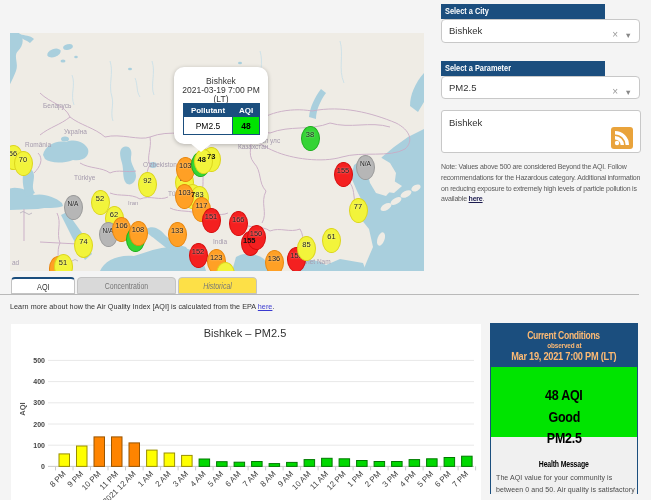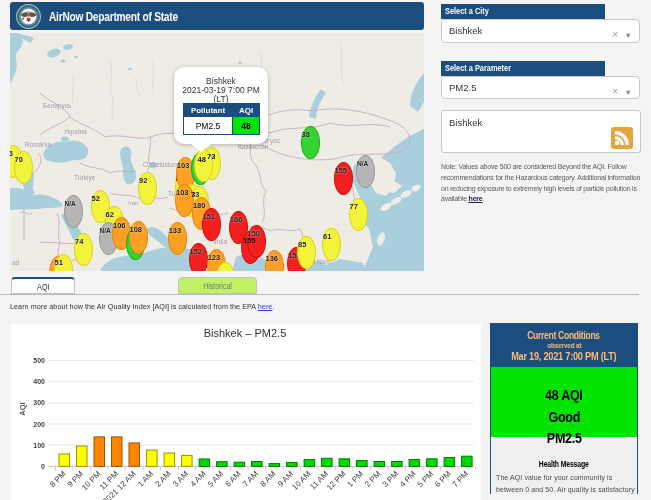--- a/index.html
+++ b/index.html
@@ -8,21 +8,21 @@
 .abs { position:absolute; }
 
 
 #hdr { left:10px; top:2px; width:414px; height:28px; background:#1b4e7e; border-radius:3px; }
 #hdr .title { position:absolute; left:39px; top:8px; color:#fff; font-size:12px; font-weight:bold; letter-spacing:-0.3px; }
 
 
 #map { left:10px; top:33px; width:414px; height:238px; background:#ebe7e0; overflow:hidden; }
 
 
-.mk { position:absolute; width:19px; height:33px; border-radius:50%; font-weight:bold; font-size:7.5px; line-height:16.5px; color:#222; text-shadow:0 0 2px rgba(255,255,255,0.75); }
+.mk { position:absolute; width:19px; height:25px; border-radius:50%; text-align:center; font-weight:normal; font-size:7.5px; line-height:16.5px; color:#222; text-shadow:0 0 2px rgba(255,255,255,0.75); }
 .mkY { background:#f2f43b; border:1.5px solid #dcd51c; }
 .mkO { background:#ffa025; border:1.5px solid #e8860e; }
 .mkG { background:#35d435; border:1.5px solid #1cae1c; }
 .mkR { background:#f42020; border:1.5px solid #d50c0c; }
 .mkN { background:#b6b6b6; border:1.5px solid #9a9a9a; font-size:6.5px; }
 .mklab { position:absolute; z-index:30; font-size:7.5px; font-weight:bold; color:#111; }
 .nl { display:inline-block; transform-origin:0 50%; white-space:nowrap; }
 .nc { display:inline-block; transform-origin:50% 50%; white-space:nowrap; }
 
 
@@ -30,21 +30,21 @@
 #popup .l1 { margin-top:10px; text-align:center; font-size:8.5px; color:#333; line-height:9px; }
 #ptable { position:absolute; left:9px; top:36px; width:77px; border-collapse:collapse; }
 #ptable th { background:#1b4e7e; color:#fff; font-size:8px; font-weight:bold; height:13px; border:1px solid #1b4e7e;margin-left:36px; }
 #ptable td { font-size:8.5px; text-align:center; height:18px; border:1px solid #1b4e7e; }
 #ptail { left:180px; top:110px; width:0; height:0; border-left:11px solid transparent; border-right:11px solid transparent; border-top:9px solid #fff; }
 
 
 .tab { position:absolute; top:277px; height:17px; font-size:8.5px; text-align:center; line-height:16px; border:1px solid #c3c3c3; border-radius:4px 4px 0 0; }
 #tab1 { left:11px; width:64px; background:#fff; border-top:2px solid #1b4e7e; color:#333; }
 #tab2 { left:77px; width:99px; background:#d9d9d9; color:#777; }
-#tab3 { left:178px; width:79px; background:#bef264; color:#777; }
+#tab3 { left:178px; width:79px; background:#fde047; color:#777;font-style:italic; }
 #tabline { left:0; top:294px; width:639px; height:1px; background:#b9b9b9; }
 #learn { left:10px; top:302px; font-size:8px; color:#333; letter-spacing:0.05px; }
 #learn a { color:#3a3ad0; }
 
 
 #chart { left:11px; top:324px; width:470px; height:179px; background:#fff; }
 
 
 .sbhdr { left:441px; width:164px; height:15px; background:#1b4e7e; color:#fff; font-weight:bold; font-size:9px; line-height:15px; padding-left:4px; }
 .sbbox { left:441px; width:199px; background:#fff; border:1px solid #c8c8c8; border-radius:4px; font-size:9.5px; color:#333; }
@@ -61,34 +61,20 @@
 #cc .hd .b { font-size:8px; font-weight:bold; letter-spacing:-0.2px; }
 #cc .hd .c { font-size:10.5px; font-weight:bold; letter-spacing:-0.3px; }
 #cc .grn { background:#00e400; color:#000; text-align:center; height:70px; font-size:14.5px; font-weight:bold; letter-spacing:-0.3px; line-height:21.5px; }
 #cc .hm { background:#f0f0f0; text-align:center; height:57px; }
 #cc .hm .t { font-size:8.5px; font-weight:bold; padding-top:22px; letter-spacing:-0.2px; }
 #cc .hm .x { font-size:7px; text-align:left; padding:3px 0 0 5px; line-height:12.3px; color:#4a4a4a; letter-spacing:0.1px; }
 </style>
 </head>
 <body>
 <div id="page">
-  <div id="hdr" class="abs">
-    <svg class="abs" style="left:6px;top:2px" width="25" height="25" viewBox="0 0 25 25">
-      <circle cx="12.5" cy="12.5" r="12.4" fill="#c9ce62"></circle>
-      <circle cx="12.5" cy="12.5" r="11.4" fill="#2c649c"></circle>
-      <circle cx="12.5" cy="12.5" r="9.6" fill="#fff" opacity="0.25"></circle>
-      <circle cx="12.5" cy="12.5" r="7.8" fill="#fdfdfd"></circle>
-      <ellipse cx="12.5" cy="8.7" rx="2.6" ry="2.1" fill="#a3c8de"></ellipse>
-      <path d="M4.3,10.8 C7,7.6 11,7.4 12.5,9.8 C14,7.4 18,7.6 20.7,10.8 C18.4,13.6 15.4,13.2 13.8,12.6 L14.6,16.2 L12.5,18 L10.4,16.2 L11.2,12.6 C9.6,13.2 6.6,13.6 4.3,10.8 Z" fill="#7d4f28"></path>
-      <path d="M7.8,13.6 C6.4,14 5.6,15 5.4,16 C6.8,16 8,15.2 8.6,14.2 Z" fill="#4e7d42"></path>
-      <rect x="10.9" y="10.4" width="3.2" height="4.2" rx="1.4" fill="#e8a0a0"></rect>
-      <rect x="10.9" y="10.4" width="3.2" height="1.4" rx="0.7" fill="#44618c"></rect>
-    </svg>
-    <div class="title"><span class="nl" style="transform:scaleX(0.85)">AirNow Department of State</span></div>
-  </div>
 
   <div id="map" class="abs">
     <svg width="414" height="238" viewBox="0 0 414 238" style="position:absolute;left:0;top:0">
       <rect width="414" height="238" fill="#efece5"></rect>
       <g fill="#a9cfdd" stroke="none">
 
         <path d="M-3,0 L9,0 C15,5 13,13 8,18 C3,23 9,30 6,38 C3,46 -1,52 -3,59 Z"></path>
         <path d="M10,1 C15,3 20,2 24,6 L20,10 C16,7 12,6 10,4 Z"></path>
         <ellipse cx="44" cy="20" rx="7" ry="4" transform="rotate(-20 44 20)"></ellipse>
         <ellipse cx="58" cy="14" rx="5" ry="2.8" transform="rotate(-15 58 14)"></ellipse>
@@ -205,21 +191,21 @@
     <div class="mk mkY" style="left:43.5px;top:220.5px">51</div>
     <div class="mk mkY" style="left:128px;top:138.5px">92</div>
     <div class="mk mkY" style="left:164.5px;top:136.5px">87</div>
     <div class="mk mkO" style="left:165.8px;top:123.5px">103</div>
     <div class="mk mkG" style="left:180.5px;top:118.5px"></div>
     <div class="mk mkY" style="left:192px;top:113.5px"></div>
     <div class="mk mkY" style="left:184px;top:116px"></div>
     <div class="mk mkY" style="left:173.3px;top:151.3px">73</div>
     <div class="mk mkY" style="left:180px;top:152.9px">83</div>
     <div class="mk mkO" style="left:165px;top:151.3px">103</div>
-    <div class="mk mkO" style="left:181.9px;top:163.5px">180</div>
+    <div class="mk mkO" style="left:181.9px;top:163.5px">117</div>
     <div class="mk mkR" style="left:191.5px;top:174.7px">151</div>
     <div class="mk mkR" style="left:218.8px;top:177.6px">166</div>
     <div class="mk mkO" style="left:157.7px;top:189px">133</div>
     <div class="mk mkR" style="left:230.5px;top:197.6px"></div>
     <div class="mk mkR" style="left:236.5px;top:191.7px">150</div>
     <div class="mk mkR" style="left:178.5px;top:209.8px">152</div>
     <div class="mk mkO" style="left:196.7px;top:216.3px">123</div>
     <div class="mk mkY" style="left:205.5px;top:228.5px"></div>
     <div class="mk mkO" style="left:254.5px;top:217px">136</div>
     <div class="mk mkR" style="left:277px;top:213.5px">158</div>
@@ -246,20 +232,21 @@
               <td style="background:#fff">PM2.5</td>
               <td style="background:#00e400;font-weight:bold">48</td>
             </tr>
       </tbody>
         </table>
     </div>
     <div id="ptail" class="abs"></div>
   </div>
 
   <div id="tab1" class="tab"><span class="nc" style="transform:scaleX(0.85)">AQI</span></div>
+  <div id="tab2" class="tab"><span class="nc" style="transform:scaleX(0.82)">Concentration</span></div>
   <div id="tab3" class="tab"><span class="nc" style="transform:scaleX(0.82)">Historical</span></div>
   <div id="tabline" class="abs"></div>
   <div id="learn" class="abs"><span class="nl" style="transform:scaleX(0.9)">Learn more about how the Air Quality Index [AQI] is calculated from the EPA <a href="#">here</a>.</span></div>
 
   <div id="chart" class="abs">
     <svg width="469" height="175" viewBox="0 0 469 175" style="position:absolute;left:0;top:2px">
       <text x="234" y="10.5" font-size="11" fill="#333" text-anchor="middle" font-family="Liberation Sans">Bishkek – PM2.5</text>
       <text x="14" y="83" font-size="7.5" font-weight="bold" fill="#555" text-anchor="middle" transform="rotate(-90 14 83)" font-family="Liberation Sans">AQI</text>
       <line x1="37" y1="140.4" x2="463" y2="140.4" stroke="#e8e8e8" stroke-width="1"></line>
       <text x="34" y="142.9" font-size="7" font-weight="bold" fill="#444" text-anchor="end" font-family="Liberation Sans">0</text>

